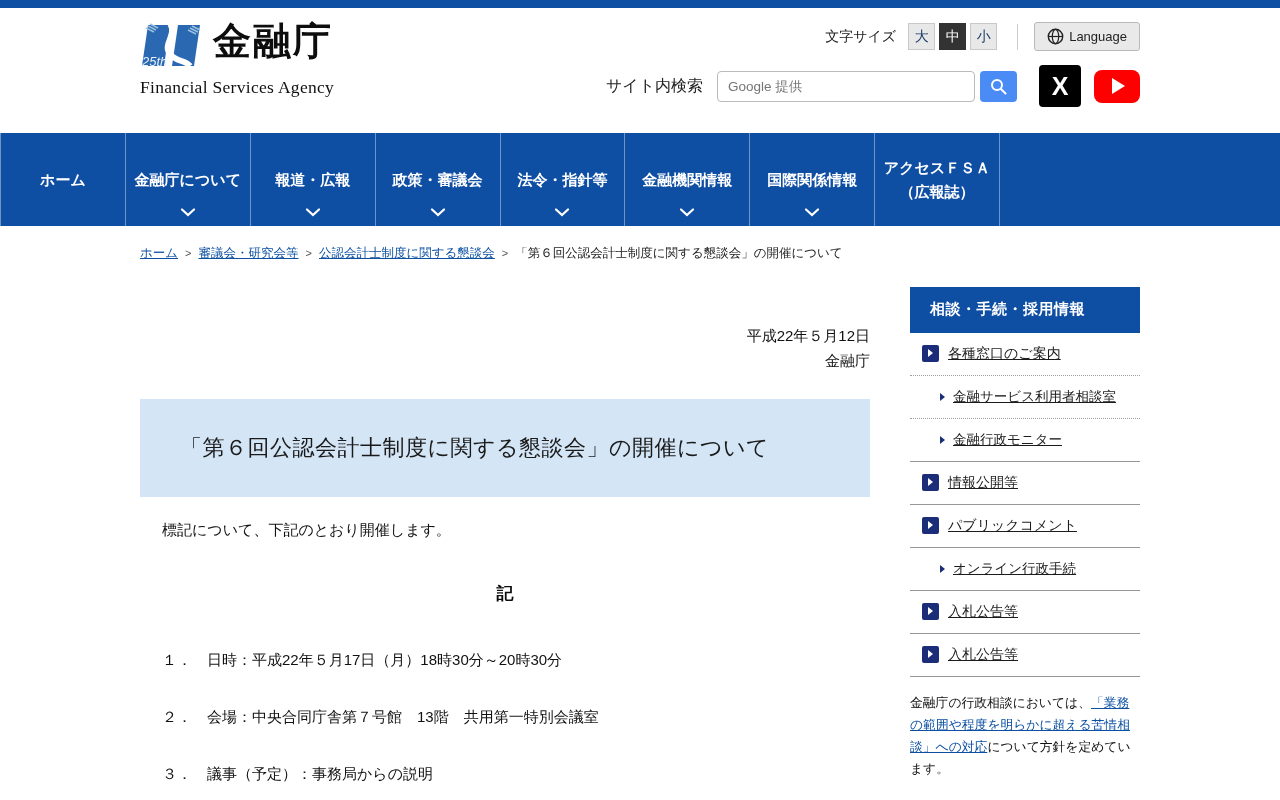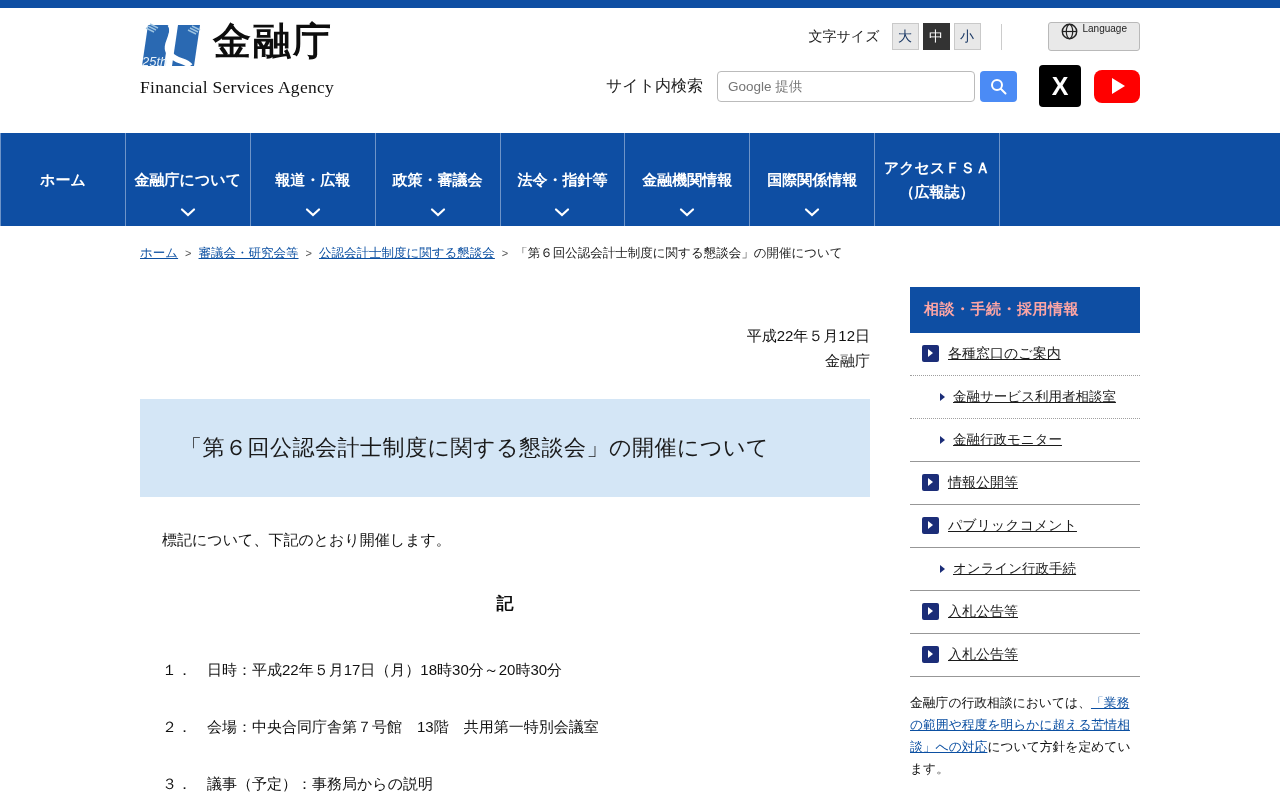--- a/index.html
+++ b/index.html
@@ -26,22 +26,22 @@
   .logo-row{display:flex;align-items:flex-start;gap:7px;}
   .logo-title{font-size:38px;font-weight:900;color:#0d0d0d;letter-spacing:2px;line-height:1;}
   .logo-sub{font-family:"Liberation Serif","DejaVu Serif",serif;font-size:17.5px;color:#111;margin-top:1px;letter-spacing:.3px;}
   .header-right{position:absolute;right:0;top:14px;display:flex;flex-direction:column;align-items:flex-end;gap:14px;}
   .hr-row1{display:flex;align-items:center;}
   .fs-label{font-size:14px;color:#222;margin-right:8px;}
   .fs-btn{width:27px;height:27px;background:#e8e8e8;border:1px solid #c9c9c9;color:#1c3a66;
     font-size:14px;display:flex;align-items:center;justify-content:center;margin-left:4px;cursor:pointer;}
   .fs-btn.selected{background:#333;border-color:#333;color:#fff;}
   .hr-divider{width:1px;height:26px;background:#ccc;margin:0 16px 0 20px;}
-  .lang-btn{height:29px;padding:0 12px;display:flex;gap:5px;background:#e9e9e9;
-    border:1px solid #b9b9b9;border-radius:3px;font-size:10px;color:#222;cursor:pointer;margin-left:30px;}
+  .lang-btn{height:29px;padding:0 12px;display:flex;align-items:center;gap:5px;background:#e9e9e9;
+    border:1px solid #b9b9b9;border-radius:3px;font-size:13px;color:#222;cursor:pointer;}
   .hr-row2{display:flex;align-items:center;}
   .search-label{font-size:16px;color:#222;margin-right:14px;}
   .search-input{width:258px;height:31px;border:1px solid #bbb;border-radius:4px;padding:0 10px;
     font-size:13.5px;color:#5f6368;outline:none;}
   .search-input::placeholder{color:#757575;}
   .search-btn{width:37px;height:31px;margin-left:5px;background:#4b8bf5;border:none;border-radius:4px;
     display:flex;align-items:center;justify-content:center;cursor:pointer;}
   .x-btn{width:42px;height:42px;background:#000;border-radius:4px;margin-left:22px;display:flex;
     align-items:center;justify-content:center;color:#fff;font-size:25px;font-weight:700;cursor:pointer;}
   .yt-btn{width:46px;height:33px;background:#f00;border-radius:8px;margin-left:13px;display:flex;
@@ -61,29 +61,29 @@
   .crumb-link{color:var(--link);text-decoration:underline;cursor:pointer;}
   .crumb-current{color:#222;}
   .sep{margin:0 7px;color:#555;font-size:11px;}
 
   
   .main-row{display:flex;justify-content:space-between;align-items:flex-start;margin-top:24px;}
   .content{width:730px;}
   .date-block{text-align:right;font-size:15px;line-height:25px;color:#111;margin-top:36px;}
   .title-box{margin-top:26px;background:var(--titlebg);height:98px;display:flex;align-items:center;
     padding-left:40px;font-size:22px;color:#1a1a1a;letter-spacing:.5px;}
-  .intro{margin-top:34px;font-size:15px;padding-left:22px;color:#111;}
+  .intro{margin-top:24px;font-size:15px;padding-left:22px;color:#111;}
   .ki{margin-top:42px;text-align:center;font-size:17px;font-weight:700;color:#0d0d0d;}
   .item-list{margin-top:46px;padding-left:22px;font-size:15px;color:#111;}
   .body-item{margin-bottom:38px;}
 
   
   .sidebar{width:230px;}
-  .sb-header{background:var(--blue);color:#fca5a5;font-weight:700;font-size:15px;height:46px;
-    display:flex;align-items:center;padding-left:14px;letter-spacing:.5px;}
+  .sb-header{background:var(--blue);color:#ffffff;font-weight:700;font-size:15px;height:46px;
+    display:flex;align-items:center;padding-left:20px;letter-spacing:.5px;}
   .sb-item{display:flex;align-items:center;min-height:43px;font-size:14px;color:#1c1c1c;cursor:pointer;
     padding-left:12px;border-bottom:1px solid #979797;text-decoration:underline;}
   .sb-item.dotted{border-bottom:1px dotted #9f9f9f;}
   .sb-item.lv2{padding-left:30px;font-size:13.5px;}
   .sq-icon{width:17px;height:17px;background:var(--navy);border-radius:2px;margin-right:9px;
     position:relative;flex:none;}
   .sq-icon::after{content:'';position:absolute;left:6px;top:4px;width:0;height:0;
     border-left:5px solid #fff;border-top:4.5px solid transparent;border-bottom:4.5px solid transparent;}
   .tri-icon{width:0;height:0;border-left:5px solid var(--navy);border-top:4px solid transparent;
     border-bottom:4px solid transparent;margin-right:8px;flex:none;}

